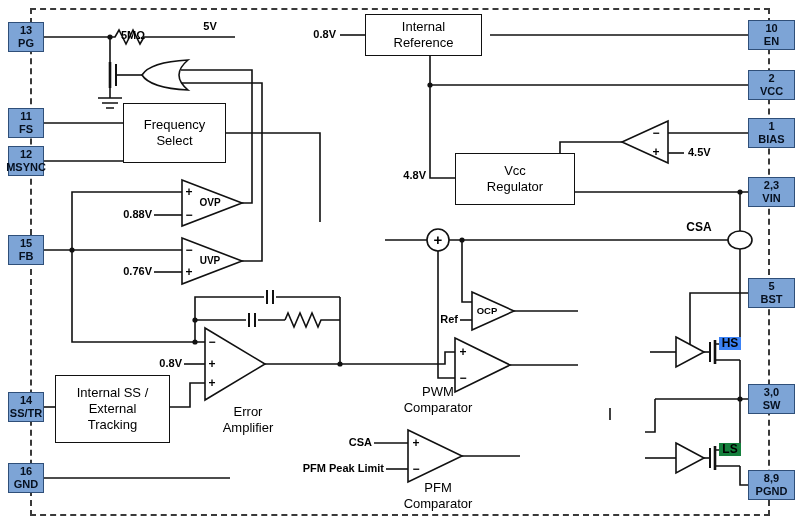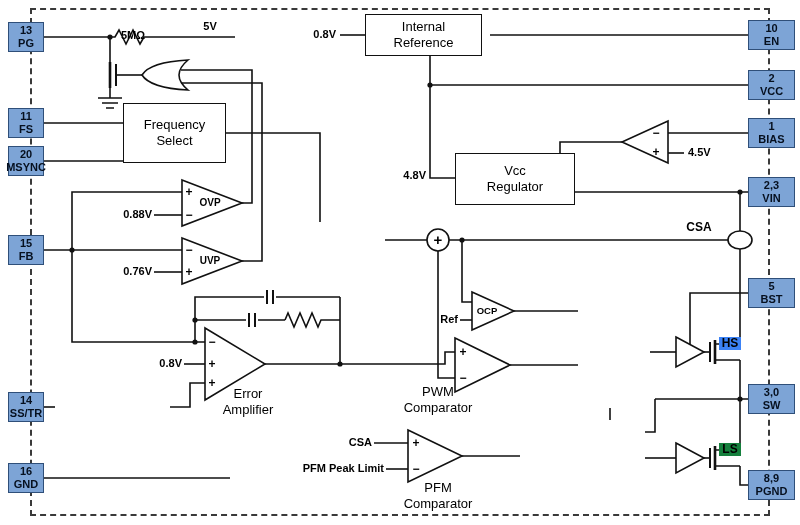--- a/index.html
+++ b/index.html
@@ -144,31 +144,34 @@
         <circle cx="740" cy="399" r="2.6"></circle>
     </g>
   </svg>
 
   <div class="blk" style="left:365px;top:14px;width:117px;height:42px">Internal
 Reference</div>
   <div class="blk" style="left:123px;top:103px;width:103px;height:60px">Frequency
 Select</div>
   <div class="blk" style="left:455px;top:153px;width:120px;height:52px">Vcc
 Regulator</div>
+  <div class="blk" style="left:55px;top:375px;width:115px;height:68px">Internal SS /
+External
+Tracking</div>
 
   <div class="pin" style="left:8px;top:22px">
       <span>13</span>
       <span>PG</span>
     </div>
   <div class="pin" style="left:8px;top:108px">
       <span>11</span>
       <span>FS</span>
     </div>
   <div class="pin" style="left:8px;top:146px">
-      <span>20</span>
+      <span>12</span>
       <span>MSYNC</span>
     </div>
   <div class="pin" style="left:8px;top:235px">
       <span>15</span>
       <span>FB</span>
     </div>
   <div class="pin" style="left:8px;top:392px">
       <span>14</span>
       <span>SS/TR</span>
     </div>
@@ -218,21 +221,21 @@
   <div class="lbl rt" style="left:428px;top:313px;width:30px">Ref</div>
   <div class="lbl rt" style="left:336px;top:436px;width:36px">CSA</div>
   <div class="lbl rt" style="left:268px;top:462px;width:116px">PFM Peak Limit</div>
   <div class="lbl ct" style="left:719px;top:337px;width:22px;font-size:12px;background:#3b82f6">HS</div>
   <div class="lbl ct" style="left:719px;top:443px;width:22px;font-size:12px;background:#15803d">LS</div>
 
   <div class="cname" style="left:192px;top:197px;width:36px">OVP</div>
   <div class="cname" style="left:192px;top:255px;width:36px">UVP</div>
   <div class="cname" style="left:470px;top:305px;width:34px;font-size:9.5px">OCP</div>
 
-  <div class="cap" style="left:198px;top:386px;width:100px">Error
+  <div class="cap" style="left:198px;top:404px;width:100px">Error
 Amplifier</div>
   <div class="cap" style="left:386px;top:384px;width:104px">PWM
 Comparator</div>
   <div class="cap" style="left:386px;top:480px;width:104px">PFM
 Comparator</div>
 
   <div class="sgn" style="left:184px;top:186px">+</div>
   <div class="sgn" style="left:184px;top:209px">−</div>
   <div class="sgn" style="left:184px;top:244px">−</div>
   <div class="sgn" style="left:184px;top:266px">+</div>

